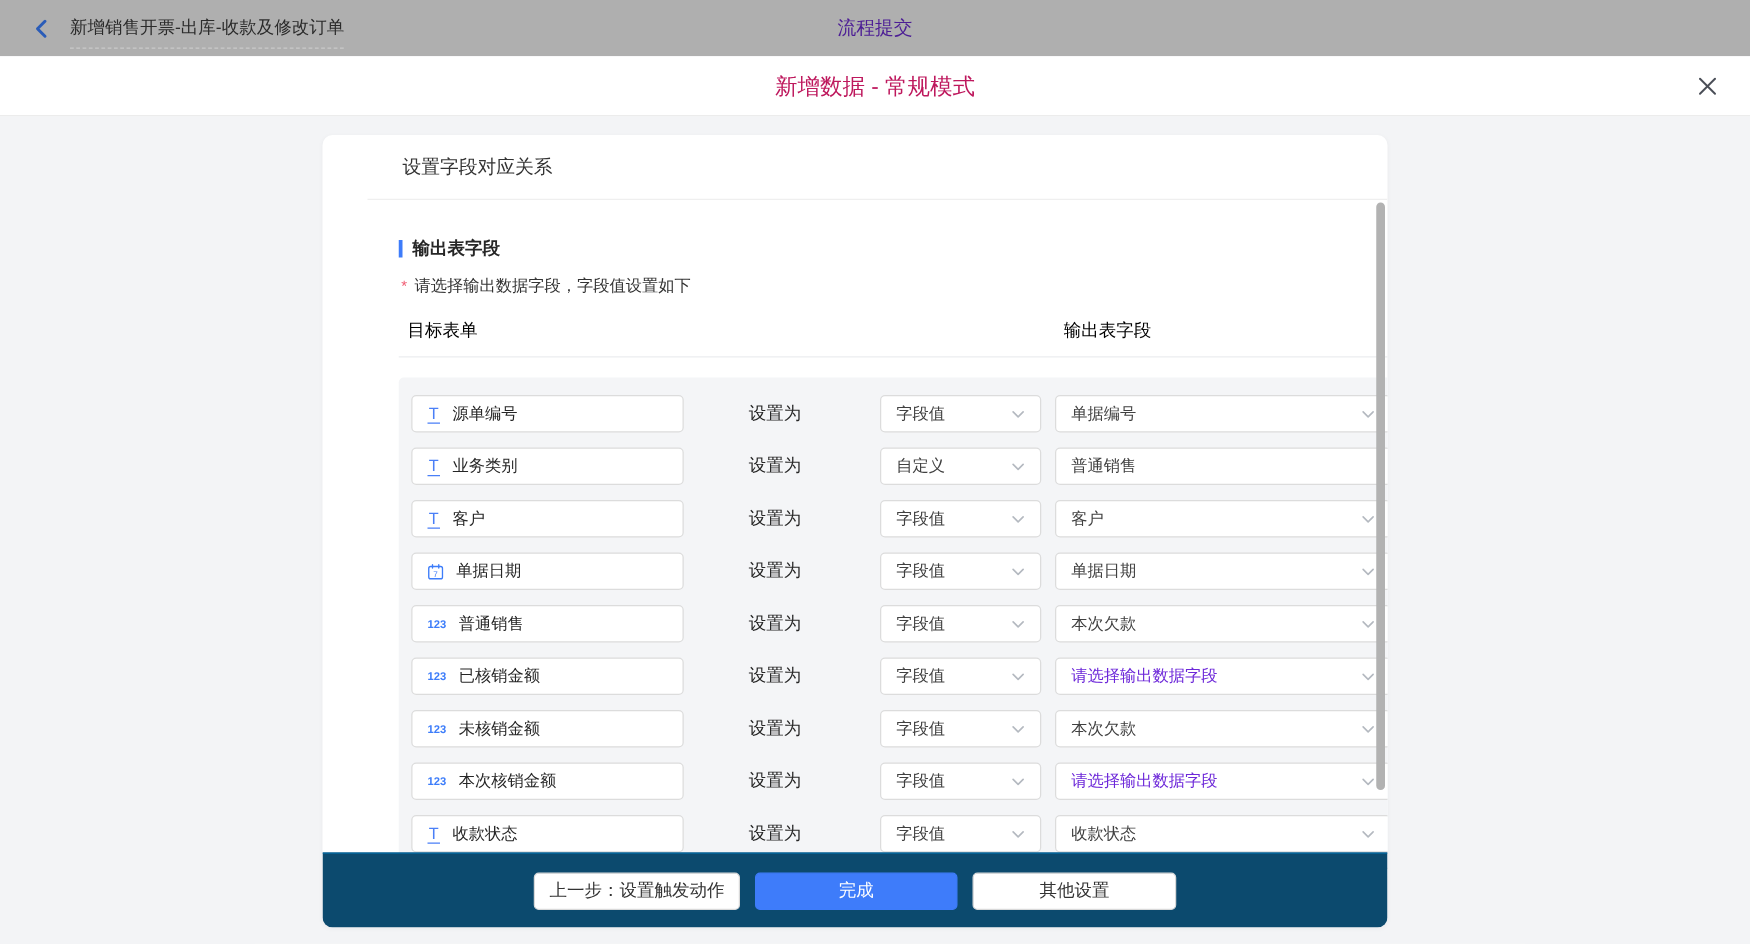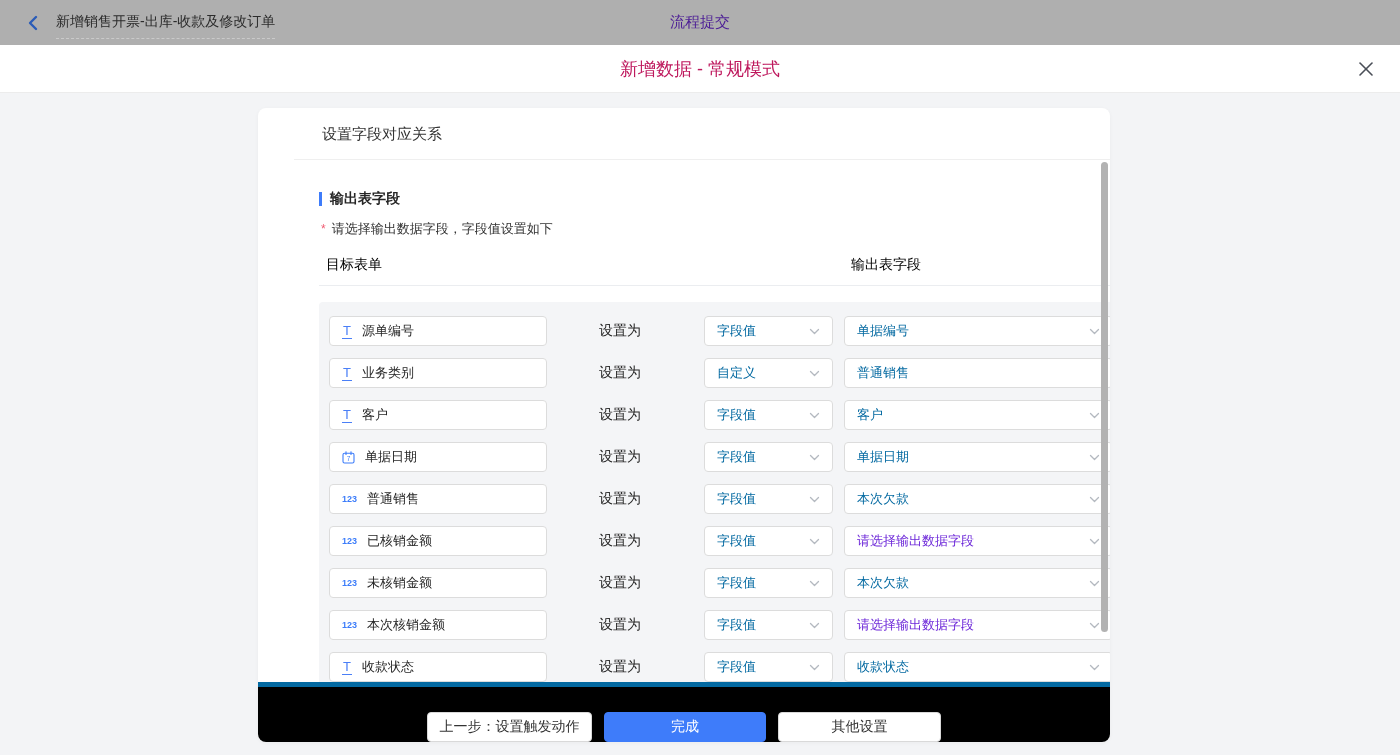--- a/index.html
+++ b/index.html
@@ -43,25 +43,25 @@
   .row { display:flex; align-items:center; height:30px; margin-bottom:12px; }
   .fieldbox { width:218px; height:30px; background:#fff; border:1px solid #dcdcdc; border-radius:4px; display:flex; align-items:center; padding-left:12px; }
   .ic-t { color:#4a7ff7; font-size:13px; line-height:13px; border-bottom:1px solid #4a7ff7; padding:0 1px 1px 1px; }
   .ic-n { color:#3d7dfa; font-size:9px; font-weight:bold; letter-spacing:0; }
   .ic-d { display:flex; align-items:center; }
   .flabel { margin-left:10px; font-size:13px; color:#262626; }
   .setas { margin-left:52px; width:42px; font-size:14px; color:#262626; font-weight:500; white-space:nowrap; }
   .select { position:relative; height:30px; background:#fff; border:1px solid #dcdcdc; border-radius:4px; display:flex; align-items:center; padding-left:12px; cursor:pointer; }
   .select.mode { margin-left:63px; width:129px; }
   .select.output { margin-left:11px; width:269px; }
-  .select .val { font-size:13px; color:#0369a1; }
+  .select .val { font-size:13px; color:#404040; }
   .select .val.placeholder { color:#6d28d9; }
   .chev { position:absolute; right:12px; top:9px; }
 
-  .card-footer { position:absolute; left:0; right:0; bottom:0; height:60px; background:#000000; border-top:5px solid #0369a1; display:flex; align-items:flex-end; justify-content:center; gap:12px; }
+  .card-footer { position:absolute; left:0; right:0; bottom:0; height:60px; background:#0c4a6e; border-top:1px solid #0369a1; display:flex; align-items:center; justify-content:center; gap:12px; }
   .btn { height:30px; border-radius:4px; font-size:14px; font-family:inherit; cursor:pointer; }
   .btn.secondary { background:#fff; border:1px solid #d9d9d9; color:#333; }
   .btn.primary { background:#3e7cfa; border:1px solid #3e7cfa; color:#fff; }
   .btn-prev { width:165px; }
   .btn-done { width:162px; }
   .btn-other { width:163px; }
 
   .scroll-thumb { position:absolute; top:54px; right:2px; width:7px; height:470px; background:#b2b2b2; border-radius:4px; }
 </style>
 </head>

